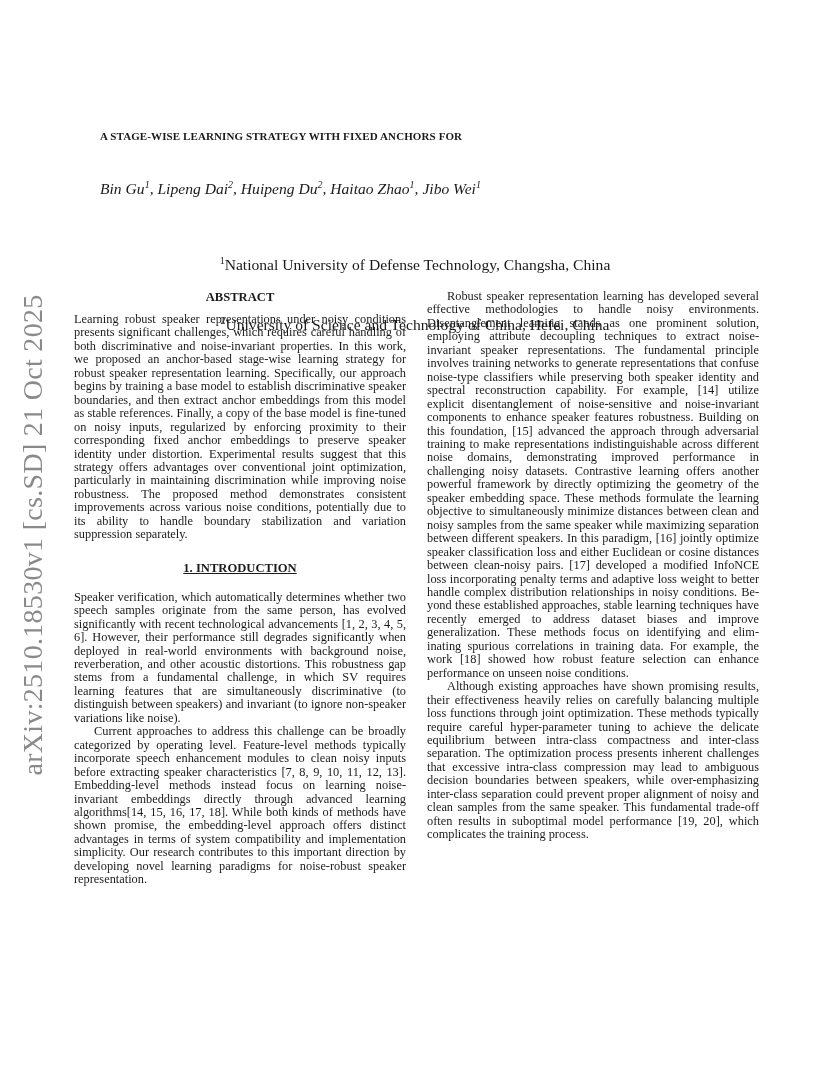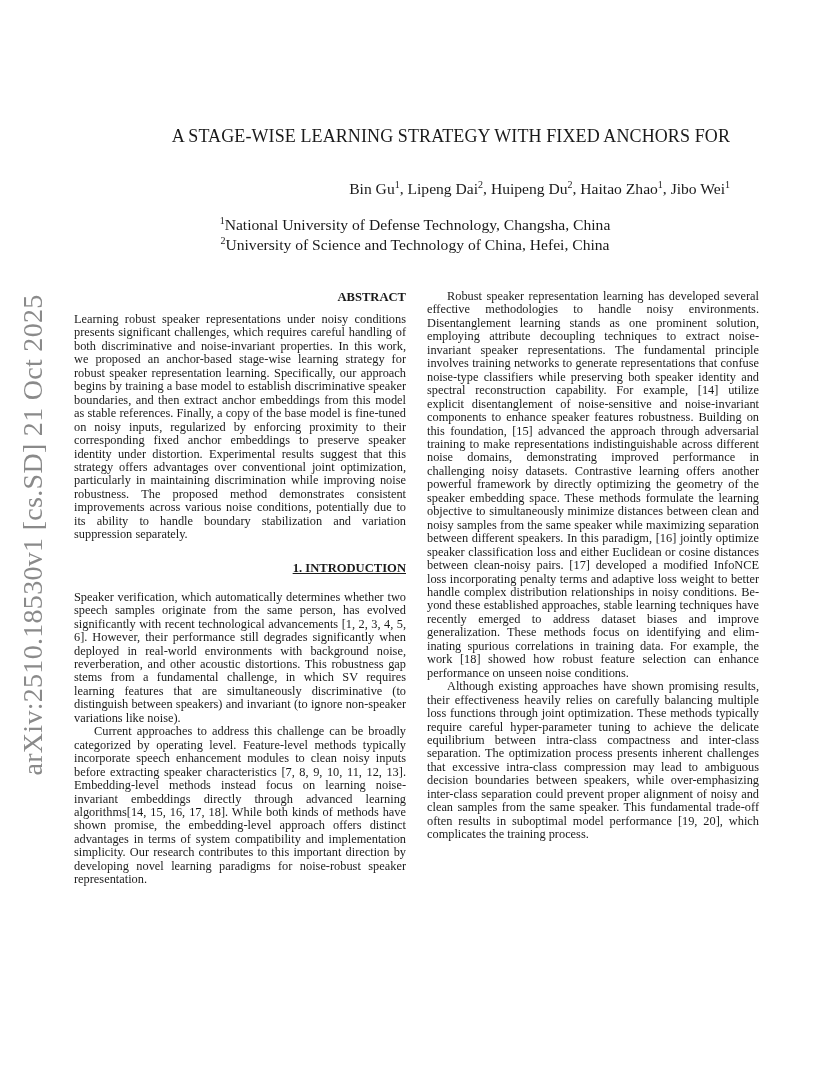--- a/index.html
+++ b/index.html
@@ -1,31 +1,31 @@
 <!DOCTYPE html>
 <html><head>
 <meta charset="utf-8">
 <style>
   html, body { margin:0; padding:0; background:#ffffff; }
   body { width:828px; height:1072px; position:relative; overflow:hidden;
          font-family:"Liberation Serif", serif; color:#1a1a1a; }
-  .title { position:absolute; left:100px; top:127px; width:630px; text-align:right;
-           font-weight:normal; font-size:18px; line-height:18px; letter-spacing:0.1px; }
-  .authors { position:absolute; left:100px; top:180px; width:630px; text-align:right;
-             font-size:15.6px; line-height:18px; }
+  .title { position:absolute; left:100px; top:127px; width:630px; text-align:left;
+           font-weight:bold; font-size:11px; line-height:18px; letter-spacing:0.1px; }
+  .authors { position:absolute; left:100px; top:180px; width:630px; text-align:left;
+             font-style:italic; font-size:15.6px; line-height:18px; }
   .affils { position:absolute; left:100px; top:215px; width:630px; text-align:center;
             font-size:15.6px; line-height:20px; }
-  .affils div { white-space:nowrap; }
+  .affils div { white-space:nowrap;margin-top:40px; }
   sup { font-size:10px; line-height:0; vertical-align:super; }
   .authors sup { font-size:10px; }
   .col { position:absolute; width:332px; font-size:12.35px; line-height:13.45px;
          text-align:justify; hyphens:manual; }
   .col-left { left:74px; top:290px; }
   .col-right { left:427px; top:290px; }
-  .sec-head { text-align:right; font-weight:bold; font-size:12.6px; line-height:14px; margin:0 0 10px 0; }
+  .sec-head { text-align:center; font-weight:bold; font-size:12.6px; line-height:14px; margin:0 0 10px 0; }
   .sec-head.abstract { margin-bottom:9px; }
   .sec-head.intro { margin-top:19px; margin-bottom:16px;text-decoration:underline; }
   p { margin:0; }
   p.indent { text-indent:20px; }
   .index-terms { margin-top:7px; text-indent:20px; }
   .index-terms .lbl { font-weight:bold; font-style:italic; }
   .arxiv { position:absolute; left:33px; top:535px; transform:translate(-50%,-50%) rotate(-90deg);
            white-space:nowrap; font-size:28px; color:#8a8a8a; letter-spacing:0.3px; }
 </style>
 </head>

